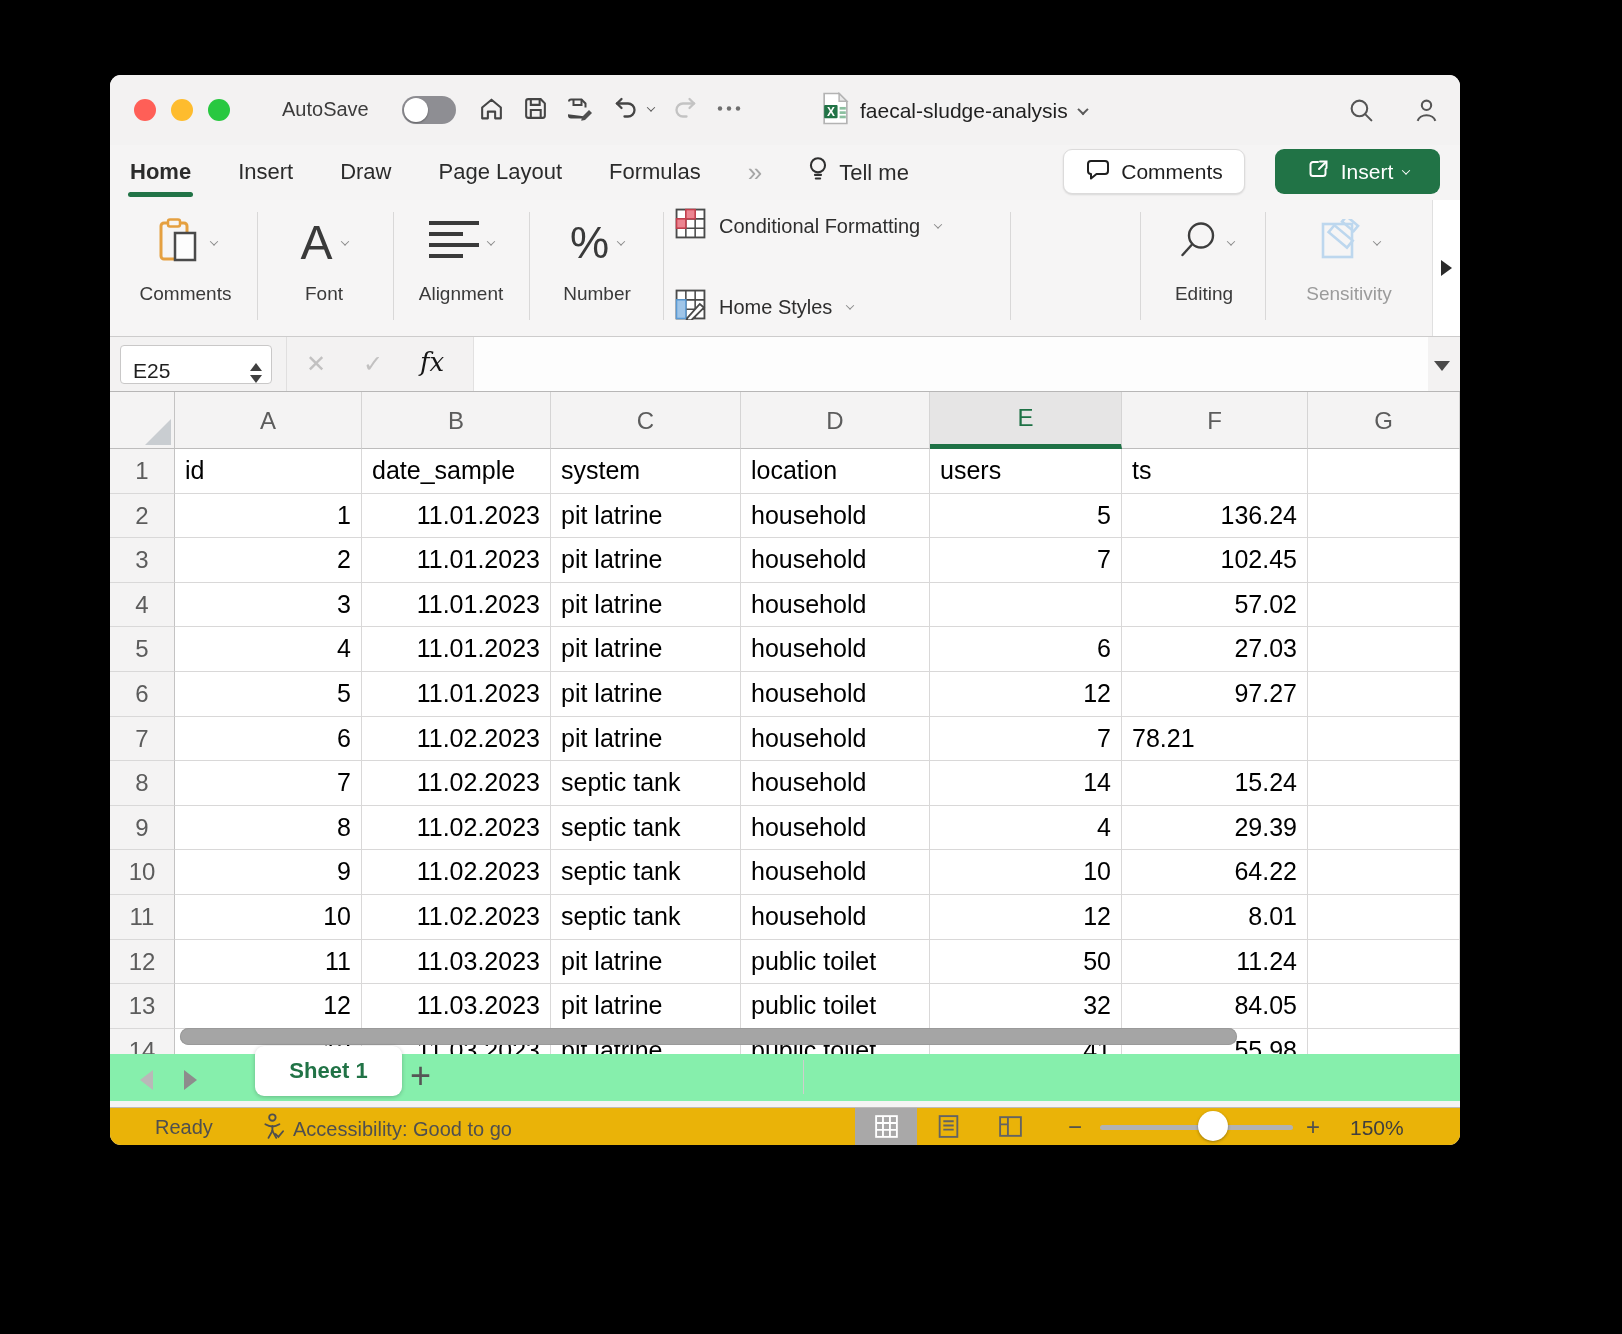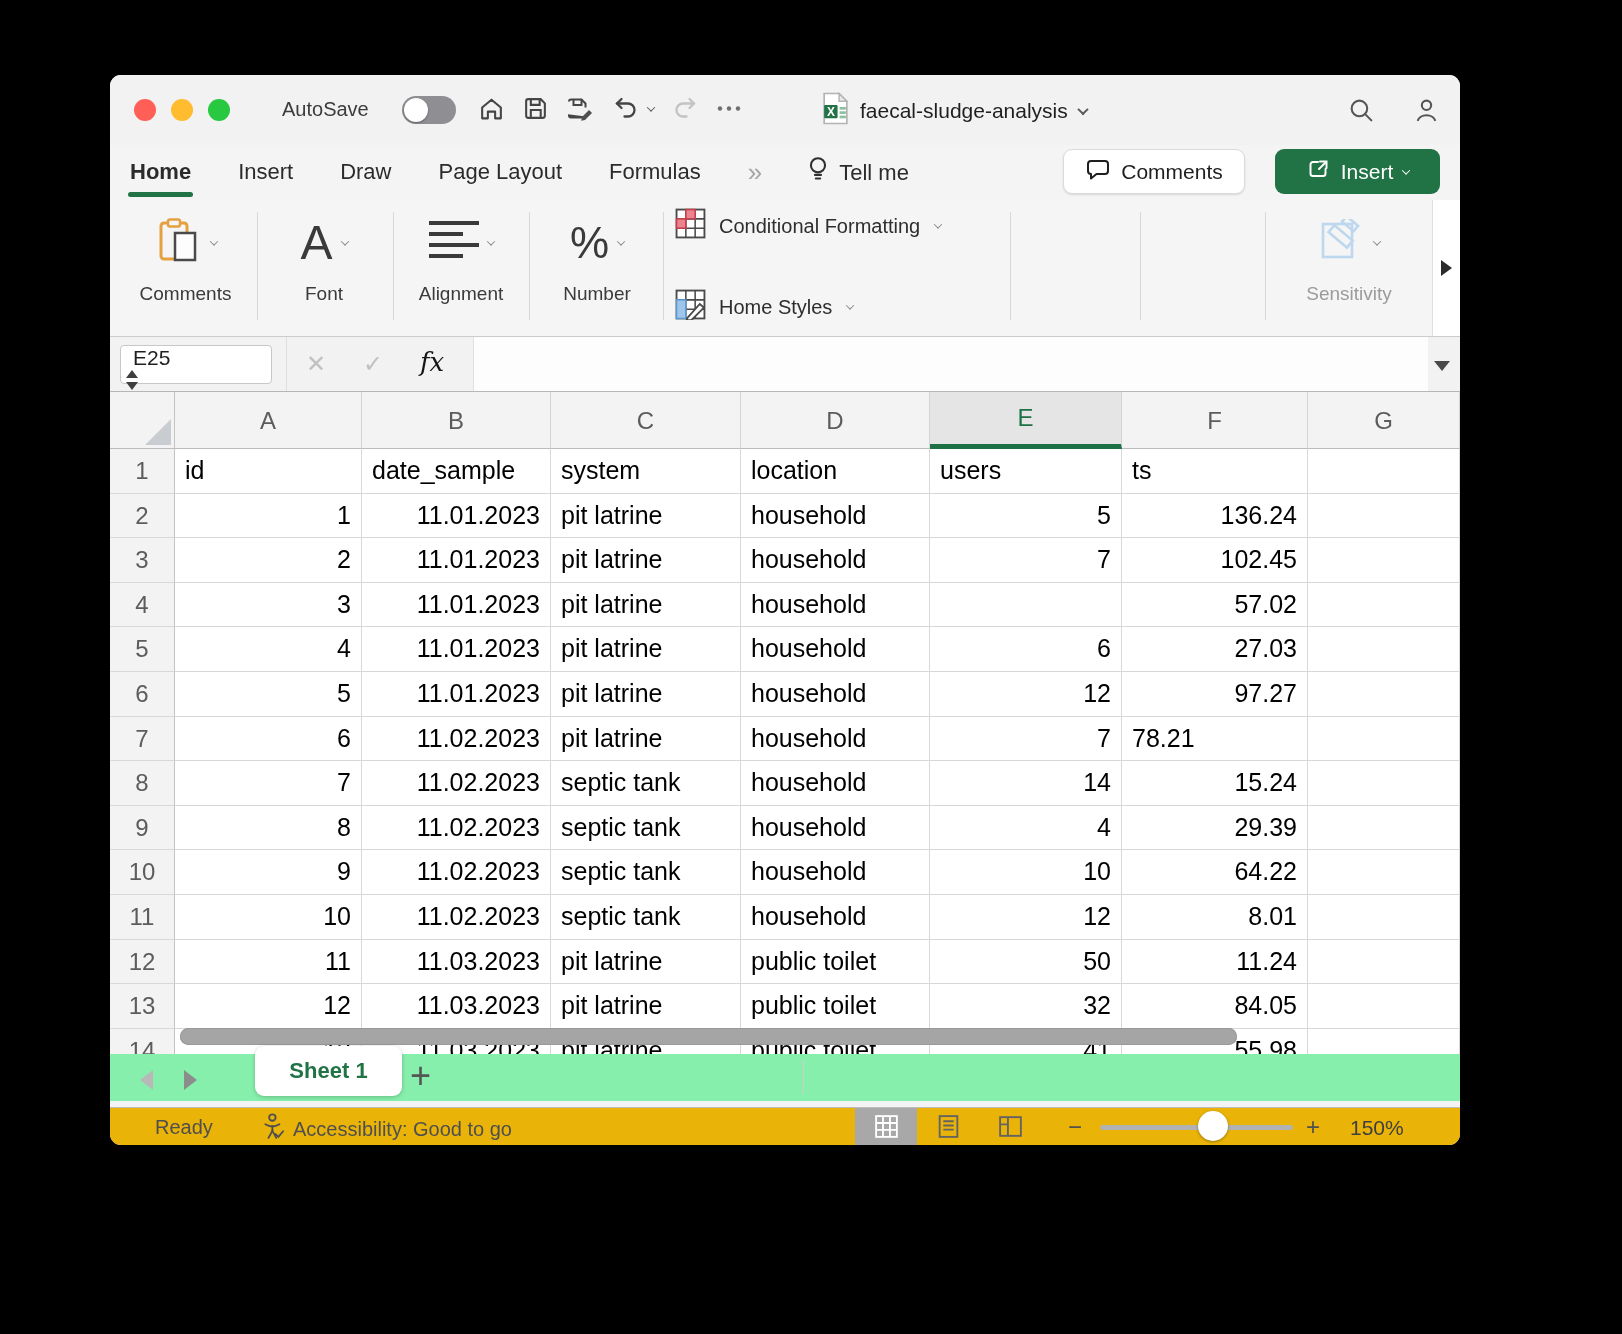--- a/index.html
+++ b/index.html
@@ -49,21 +49,21 @@
   .alignlines div { height:4px; background:#3a3a3a; margin-bottom:7px; }
   .alignlines div:nth-child(2), .alignlines div:nth-child(4) { width:34px; }
   .styleblock { position:absolute; left:565px; top:0; width:335px; height:136px; display:flex; flex-direction:column; justify-content:space-between; padding:9px 0 12px 0; }
   .stylebtn { display:flex; align-items:center; gap:13px; font-size:20px; color:#2e2e2e; height:34px; }
   .stylebtn .chev { margin-left:2px; }
   .ribbon-more { position:absolute; right:0; top:0; width:28px; height:136px; background:#fff; border-left:1px solid #e0e0e0; display:flex; align-items:center; justify-content:center; }
   .tri-right { width:0; height:0; border-top:8px solid transparent; border-bottom:8px solid transparent; border-left:11px solid #2b2b2b; }
 
   
   .fbar { position:absolute; left:0; top:262px; width:100%; height:55px; background:#f3f2f2; border-bottom:1px solid #b7b6b6; }
-  .namebox { position:absolute; left:10px; top:8px; width:152px; height:39px; background:#fff; border:1px solid #c9c8c8; border-radius:4px; display:flex; align-items:flex-start;flex-direction:column; }
+  .namebox { position:absolute; left:10px; top:8px; width:152px; height:39px; background:#fff; border:1px solid #c9c8c8; border-radius:4px; display:flex; align-items:flex-end; }
   .namebox .ref { flex:1; padding-left:12px; font-size:21px; color:#1f1f1f; }
   .stepper { width:22px; display:flex; flex-direction:column; align-items:center; gap:4px; margin-right:4px; }
   .tri-up { width:0; height:0; border-left:6px solid transparent; border-right:6px solid transparent; border-bottom:8px solid #3f3f3f; }
   .tri-down { width:0; height:0; border-left:6px solid transparent; border-right:6px solid transparent; border-top:8px solid #3f3f3f; }
   .fsep1 { position:absolute; left:176px; top:0; bottom:0; width:1px; background:#e0dfdf; }
   .fx-x { position:absolute; left:196px; top:13px; font-size:24px; color:#c2c1c1; }
   .fx-check { position:absolute; left:253px; top:13px; font-size:24px; color:#c2c1c1; }
   .fx-fx { position:absolute; left:310px; top:10px; font-size:26px; color:#161616; font-family:"DejaVu Serif", serif; font-style:italic; }
   .finput { position:absolute; left:363px; top:0; right:32px; bottom:0; background:#fdfdfd; border-left:1px solid #e2e1e1; }
   .fexpand { position:absolute; right:10px; top:24px; width:0; height:0; border-left:8px solid transparent; border-right:8px solid transparent; border-top:10px solid #4a4a4a; }
@@ -296,20 +296,30 @@
                 <path d="M12 28 L24 14.5 l4 3.5 L16 30 l-5 .5 z" fill="#fff" stroke="#4a4a4a" stroke-width="1.8"></path>
               </svg></span>
         <span>Home Styles</span>
         <span class="chev small gray"></span>
       </div>
     </div>
     <div class="rsep" style="left:900px;"></div>
 
     <div class="rsep" style="left:1030px;"></div>
 
+    <div class="rgroup" style="left:1035px;width:118px;">
+      <div class="gicon">
+        <span><svg width="44" height="44" viewBox="0 0 44 44">
+                <circle cx="26" cy="16.5" r="12" fill="none" stroke="#3d3d3d" stroke-width="2.4"></circle>
+                <line x1="17" y1="25.5" x2="7.5" y2="36" stroke="#3d3d3d" stroke-width="2.4" stroke-linecap="round"></line>
+              </svg></span>
+        <span class="chev small gray"></span>
+      </div>
+      <div class="glabel">Editing</div>
+    </div>
     <div class="rsep" style="left:1155px;"></div>
 
     <div class="rgroup" style="left:1158px;width:162px;">
       <div class="gicon">
         <span><svg width="46" height="44" viewBox="0 0 46 44">
                 <rect x="4" y="5" width="29" height="33" fill="none" stroke="#bdd7ee" stroke-width="2.6"></rect>
                 <rect x="24" y="1" width="15" height="7" transform="rotate(40 31 4)" fill="none" stroke="#bdd7ee" stroke-width="2.6"></rect>
                 <rect x="10" y="13" width="24" height="9" transform="rotate(40 22 17)" fill="none" stroke="#bdd7ee" stroke-width="2.6"></rect>
               </svg></span>
         <span class="chev small gray"></span>

